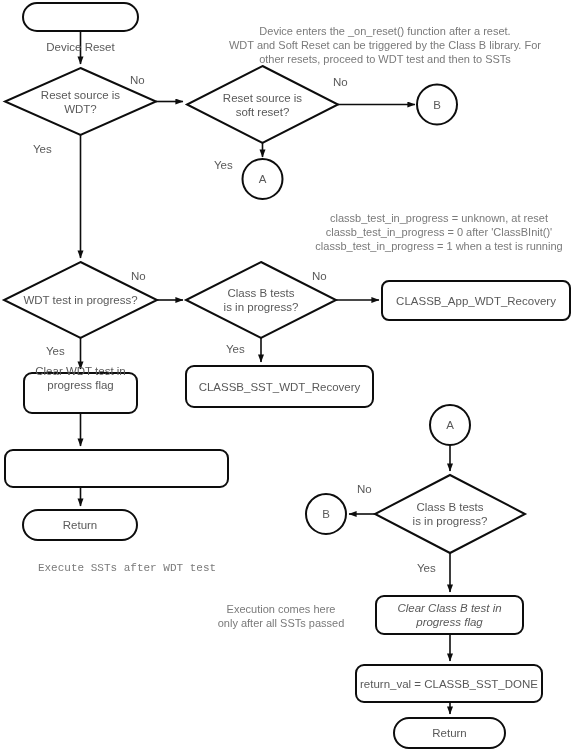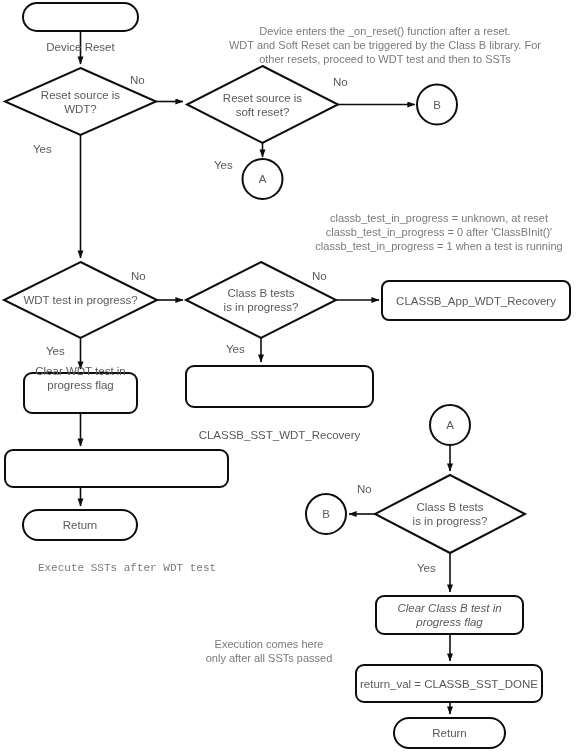--- a/index.html
+++ b/index.html
@@ -158,21 +158,21 @@
   <div class="shape-label" style="left:9px; top:292px; width:143px; height:16px;">WDT test in progress?</div>
 
   <div class="shape-label" style="left:199px; top:283px; width:124px; height:34px;">Class B tests
 is in progress?</div>
 
   <div class="shape-label" style="left:382px; top:281px; width:188px; height:39px;">CLASSB_App_WDT_Recovery</div>
 
   <div class="shape-label" style="left:24px; top:358px; width:113px; height:40px;">Clear WDT test in
 progress flag</div>
 
-  <div class="shape-label" style="left:186px; top:366px; width:187px; height:41px;margin-top:48px;">CLASSB_SST_WDT_Recovery</div>
+  <div class="shape-label" style="left:186px; top:366px; width:187px; height:41px;">CLASSB_SST_WDT_Recovery</div>
 
 
   <div class="shape-label" style="left:23px; top:510px; width:114px; height:30px;">Return</div>
 
   <div class="conn-label" style="left:430px; top:405px; width:40px; height:40px;">A</div>
 
   <div class="conn-label" style="left:306px; top:494px; width:40px; height:40px;">B</div>
 
   <div class="shape-label" style="left:388px; top:497px; width:124px; height:34px;">Class B tests
 is in progress?</div>
@@ -207,16 +207,16 @@
   <div class="note" style="left:196px; top:24px; width:378px;">Device enters the _on_reset() function after a reset.
 WDT and Soft Reset can be triggered by the Class B library. For
 other resets, proceed to WDT test and then to SSTs</div>
 
   <div class="note" style="left:305px; top:211px; width:268px;">classb_test_in_progress = unknown, at reset
 classb_test_in_progress = 0 after 'ClassBInit()'
 classb_test_in_progress = 1 when a test is running</div>
 
   <div class="note note-left" style="left:7px; top:561px; width:240px;">Execute SSTs after WDT test</div>
 
-  <div class="note" style="left:184px; top:602px; width:170px;margin-top:35px;">Execution comes here
+  <div class="note" style="left:196px; top:602px; width:170px;">Execution comes here
 only after all SSTs passed</div>
 
 </div>
 
 </body></html>

